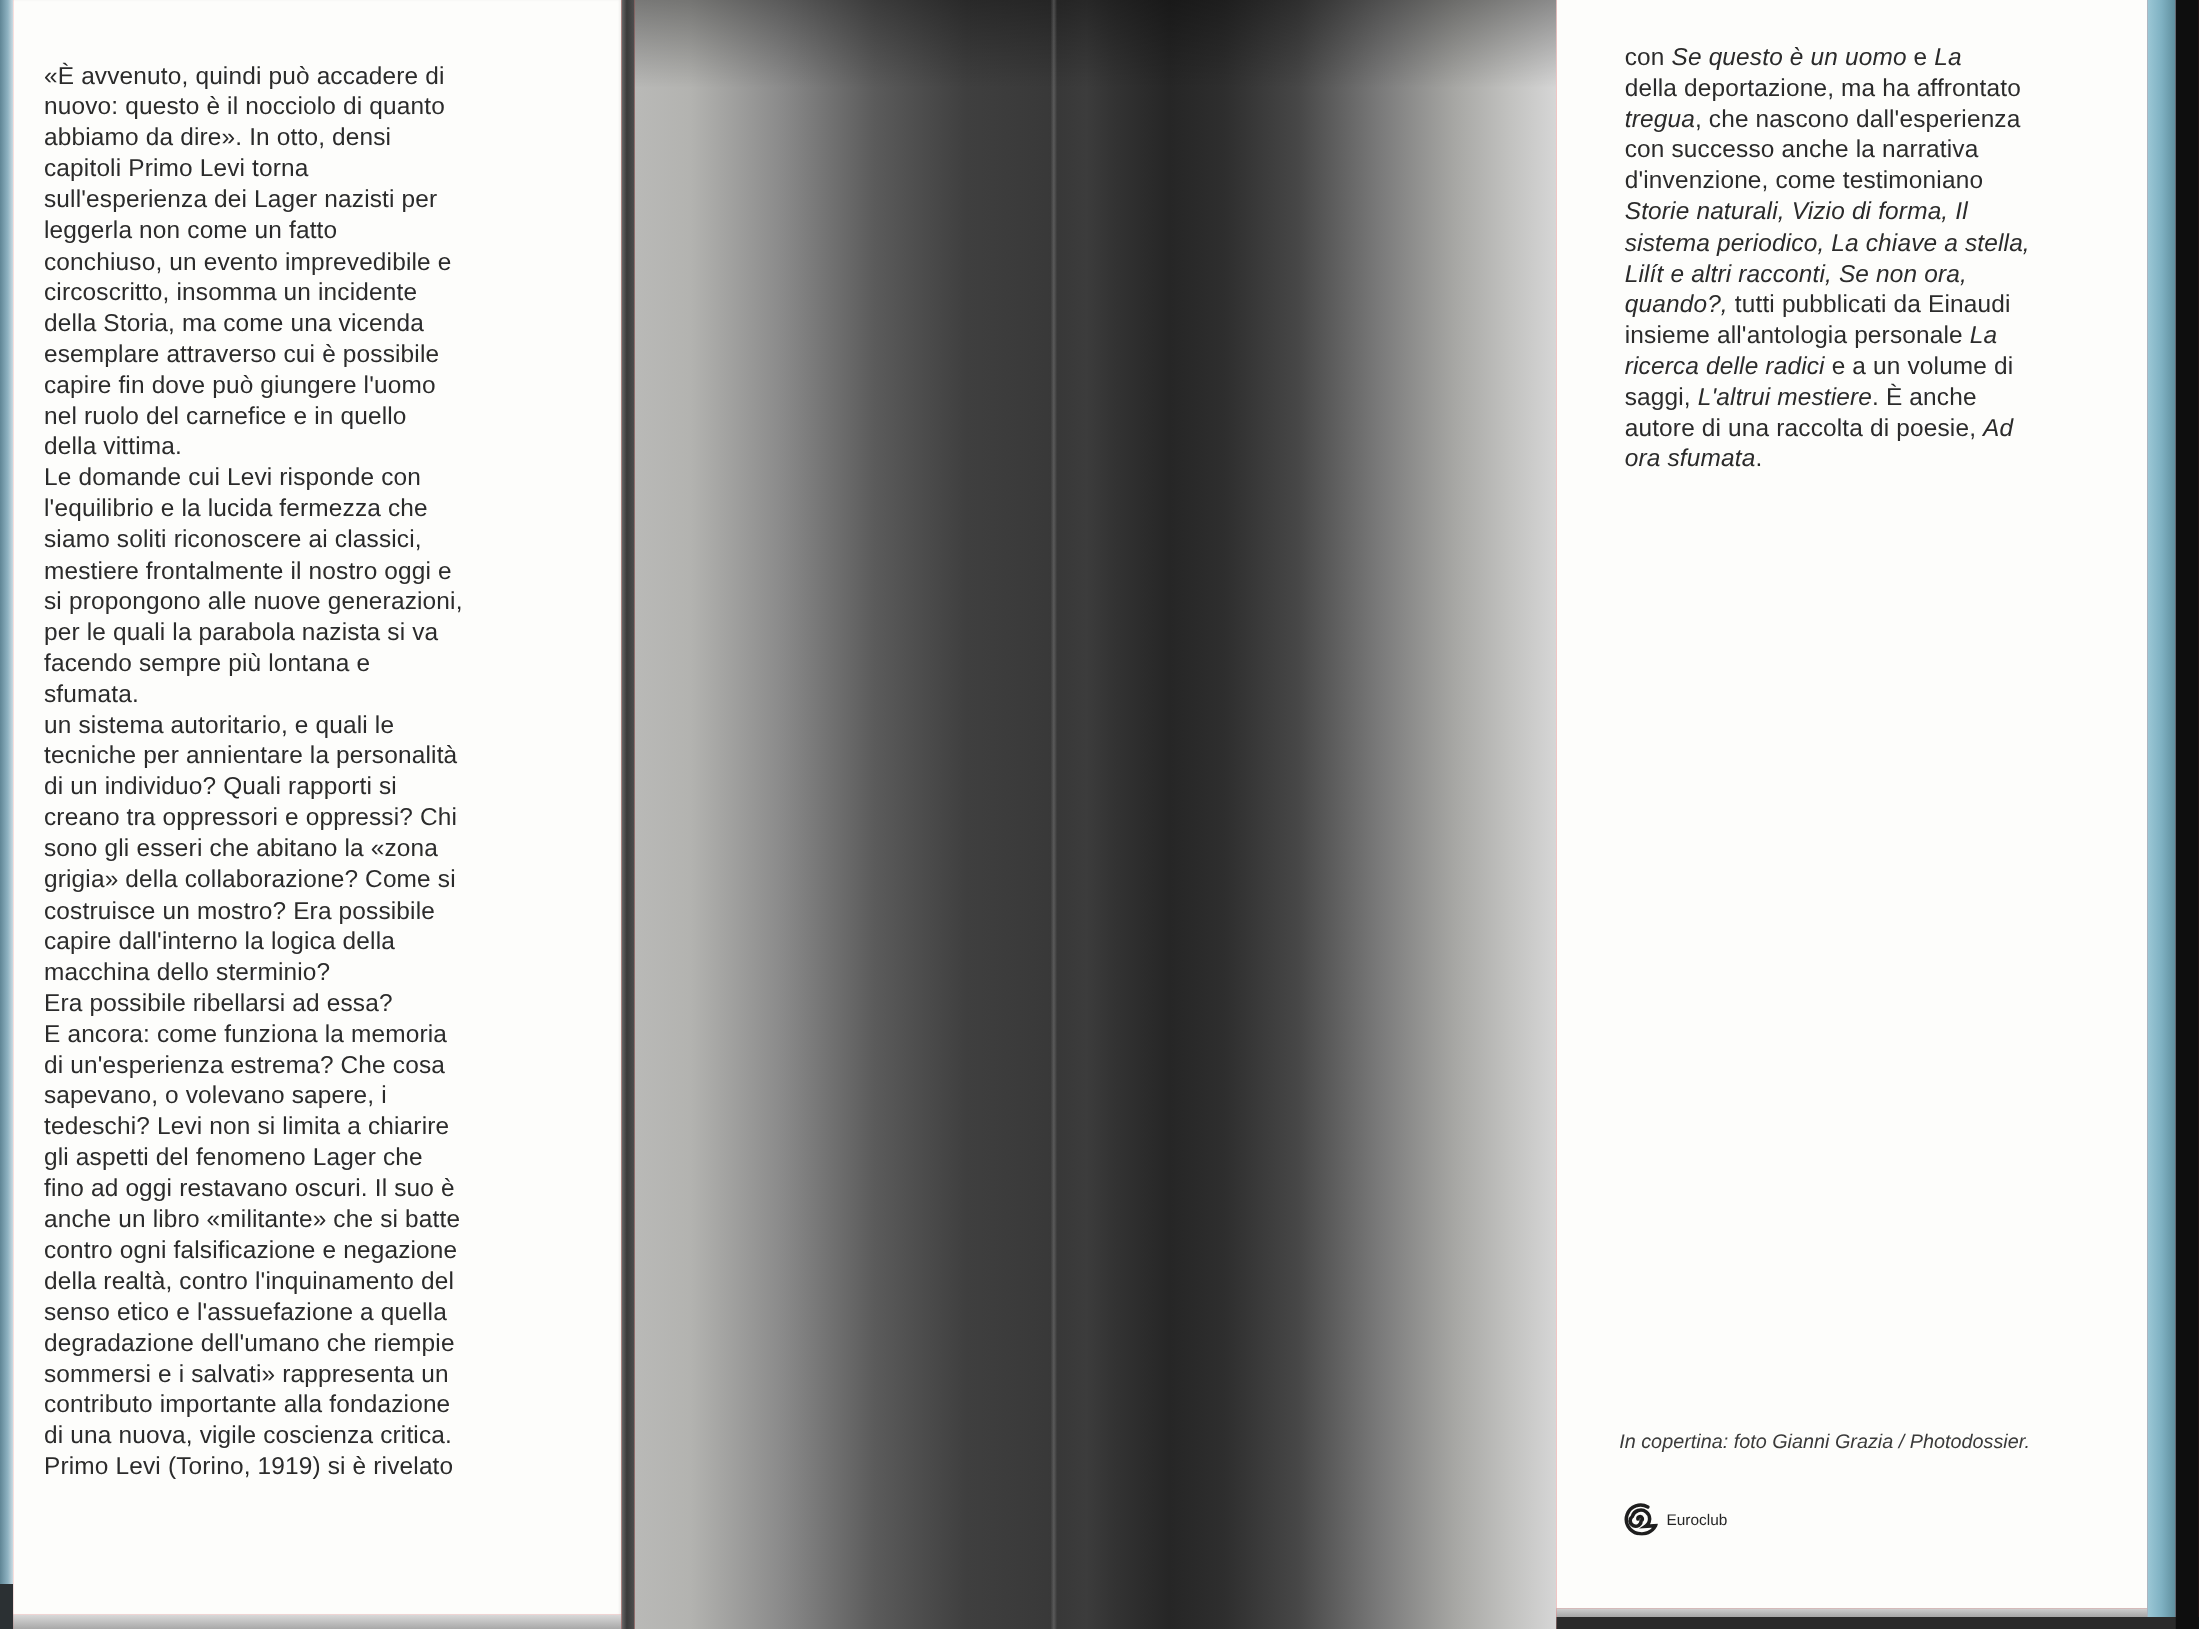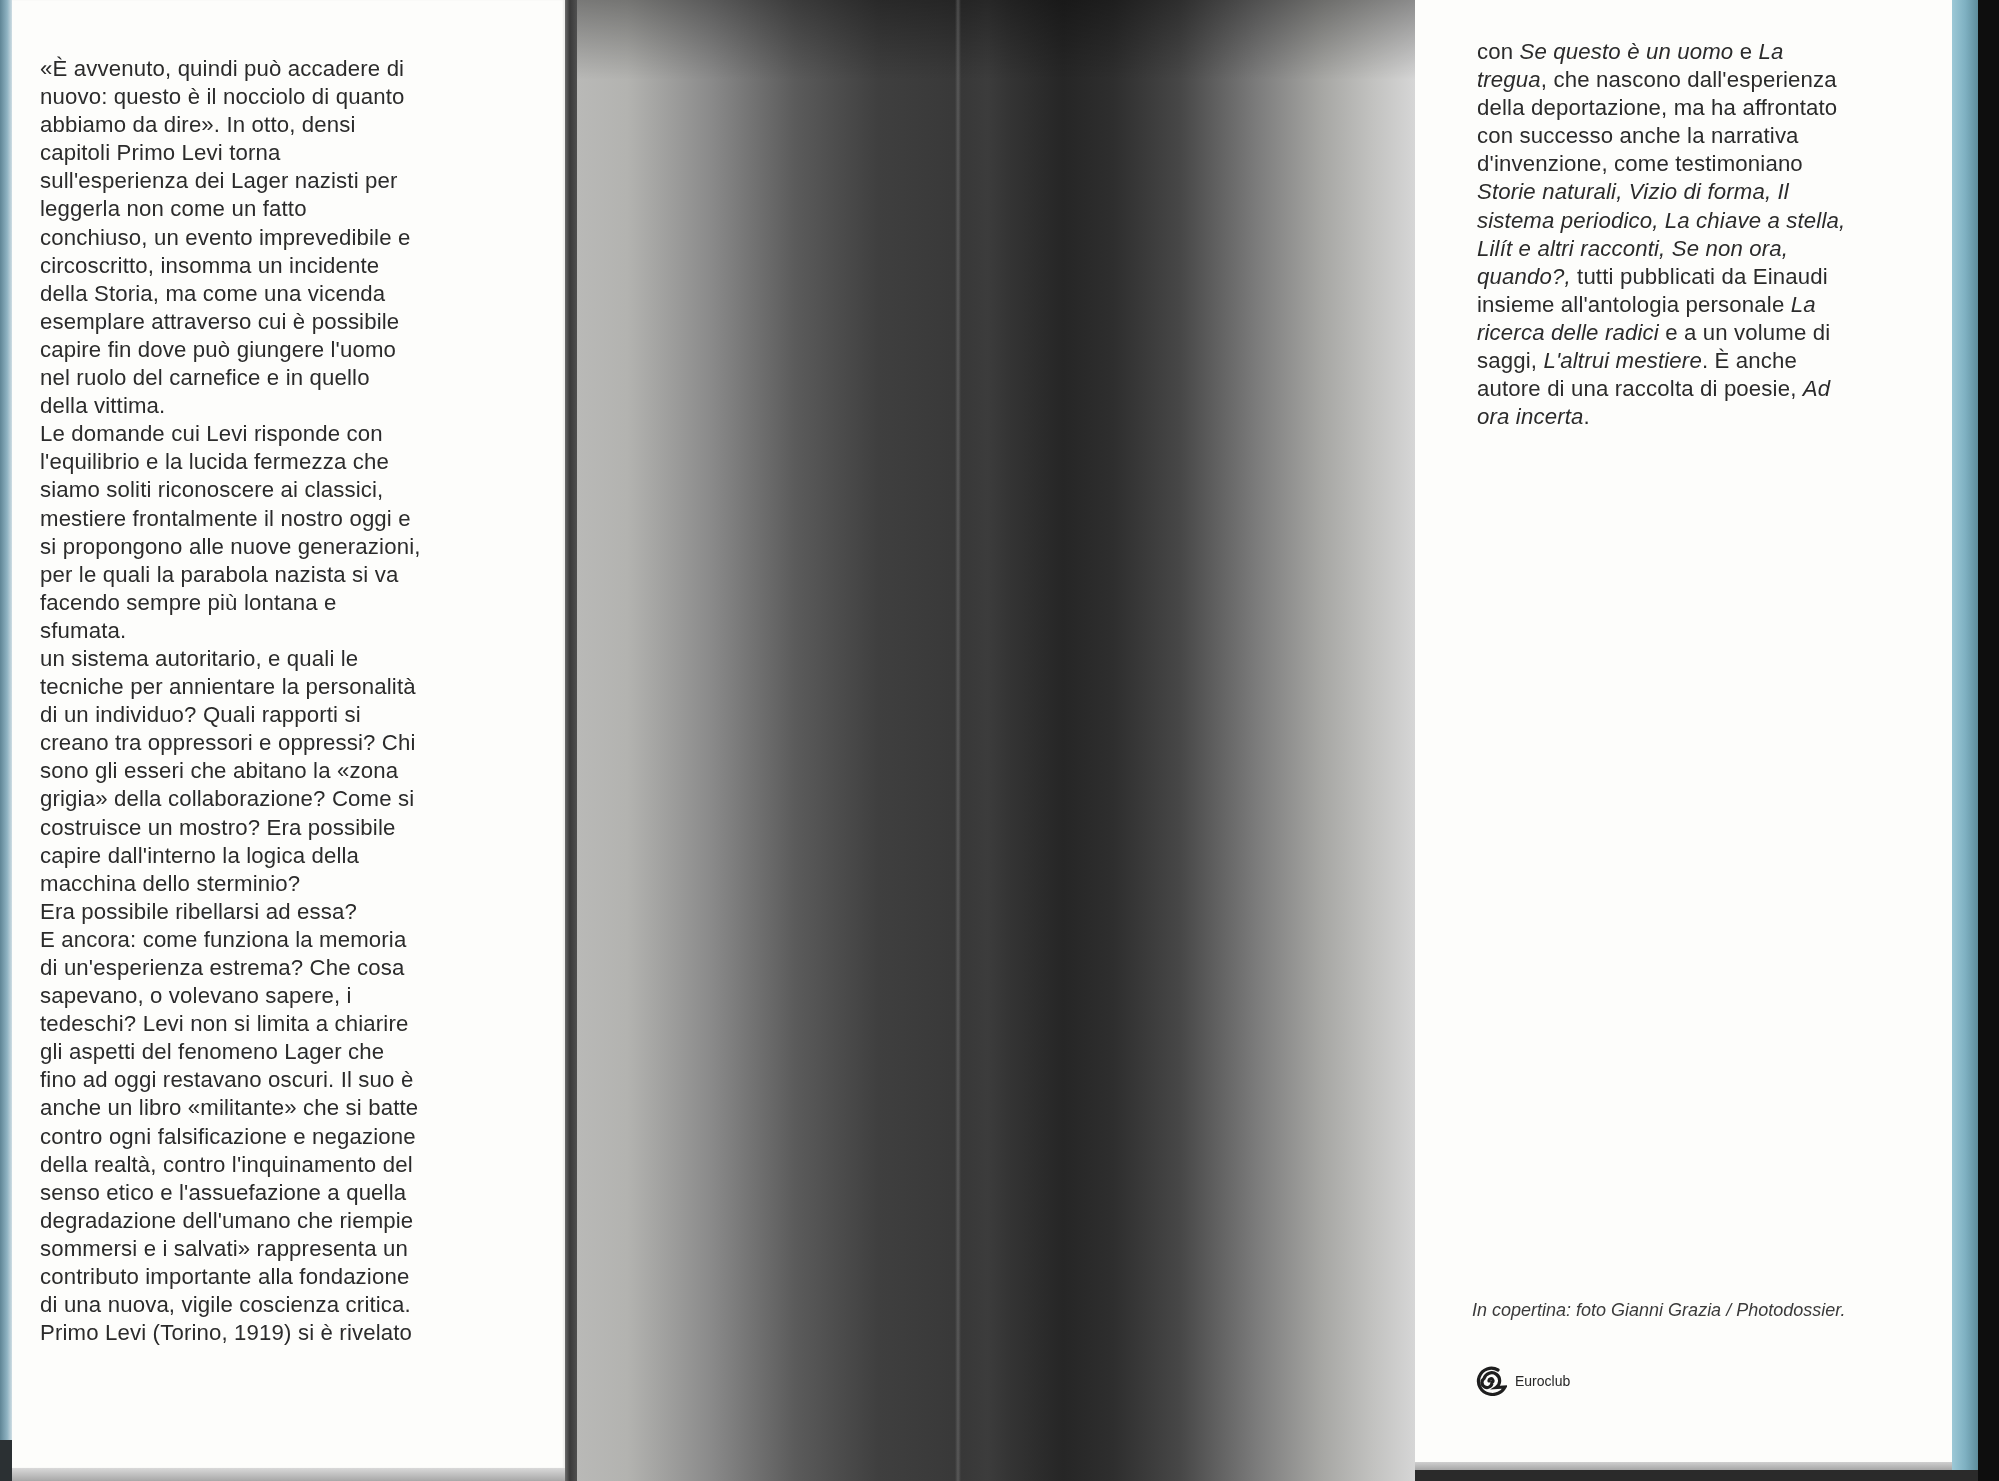--- a/index.html
+++ b/index.html
@@ -229,33 +229,33 @@
       <span class="line">della realtà, contro l'inquinamento del</span>
       <span class="line">senso etico e l'assuefazione a quella</span>
       <span class="line">degradazione dell'umano che riempie</span>
       <span class="line">sommersi e i salvati» rappresenta un</span>
       <span class="line">contributo importante alla fondazione</span>
       <span class="line">di una nuova, vigile coscienza critica.</span>
       <span class="line">Primo Levi (Torino, 1919) si è rivelato</span>
     </div>
   <div class="text-col text-right" id="right-text">
       <span class="line"><span>con </span><span class="it">Se questo è un uomo</span><span> e </span><span class="it">La</span></span>
+      <span class="line"><span>della deportazione, ma ha affrontato</span></span>
       <span class="line"><span class="it">tregua</span><span>, che nascono dall'esperienza</span></span>
-      <span class="line"><span>della deportazione, ma ha affrontato</span></span>
       <span class="line"><span>con successo anche la narrativa</span></span>
       <span class="line"><span>d'invenzione, come testimoniano</span></span>
       <span class="line"><span class="it">Storie naturali, Vizio di forma, Il</span></span>
       <span class="line"><span class="it">sistema periodico, La chiave a stella,</span></span>
       <span class="line"><span class="it">Lilít e altri racconti, Se non ora,</span></span>
       <span class="line"><span class="it">quando?,</span><span> tutti pubblicati da Einaudi</span></span>
       <span class="line"><span>insieme all'antologia personale </span><span class="it">La</span></span>
       <span class="line"><span class="it">ricerca delle radici</span><span> e a un volume di</span></span>
       <span class="line"><span>saggi, </span><span class="it">L'altrui mestiere</span><span>. È anche</span></span>
       <span class="line"><span>autore di una raccolta di poesie, </span><span class="it">Ad</span></span>
-      <span class="line"><span class="it">ora incerta</span><span>.</span></span>
+      <span class="line"><span class="it">ora sfumata</span><span>.</span></span>
     </div>
 
   <div class="credit">In copertina: foto Gianni Grazia / Photodossier.</div>
 
   <div class="publisher">
     <svg class="publisher-logo" viewBox="0 0 34 30">
       <path d="M17 15 m-1 0 a2 2 0 1 1 3 1.5 a5 5 0 1 1 -8 -4 a8 8 0 1 1 12 9 L32 21 a14 14 0 0 1 -16 7 a13 13 0 1 1 9 -24" fill="none" stroke="#1e1e1e" stroke-width="3.2" stroke-linecap="round"></path>
     </svg>
     <span class="publisher-name">Euroclub</span>
   </div>

